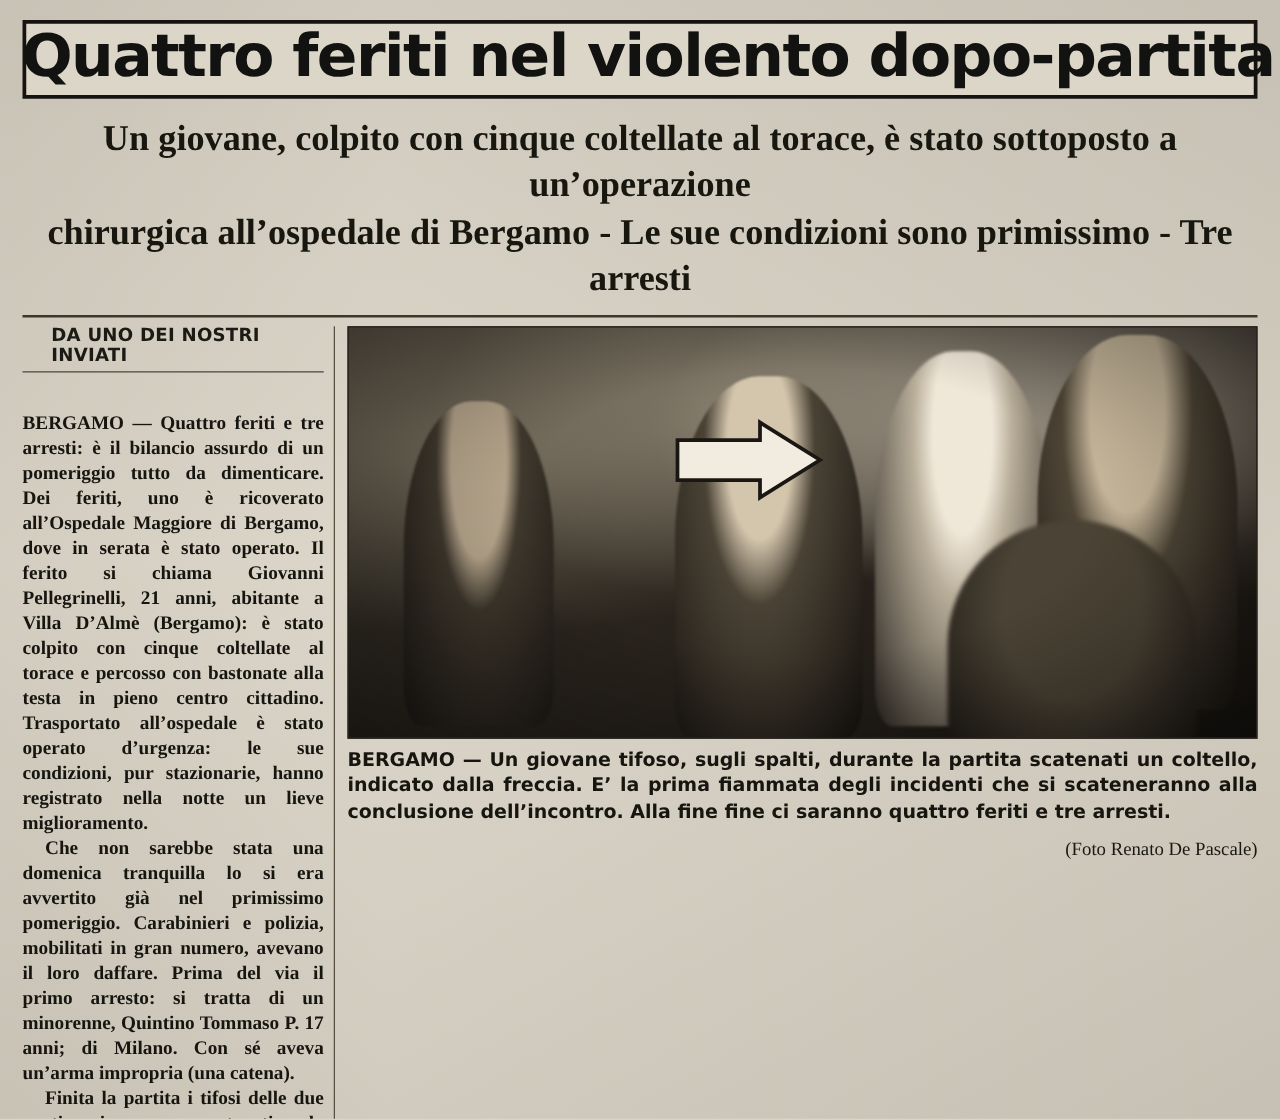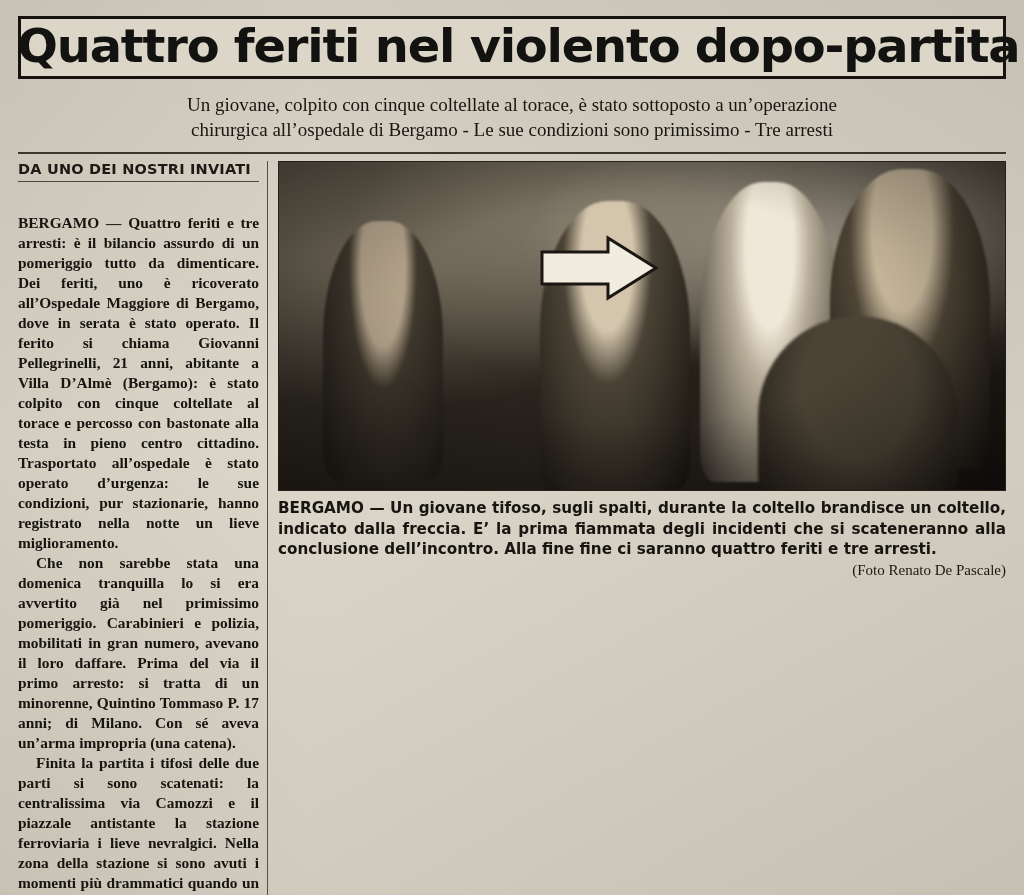--- a/index.html
+++ b/index.html
@@ -40,22 +40,22 @@
     letter-spacing: -1.2px;
     text-align: center;
     color: #121210;
     transform: scaleX(1.02);
     white-space: nowrap;
   }
   .subhead {
     margin: 14px 16px 10px 16px;
     text-align: center;
     font-family: "Liberation Serif", serif;
-    font-weight: normal;
-    font-size: 19px;
+    font-weight: bold;
+    font-size: 29px;
     line-height: 1.28;
     color: #17160f;
   }
   .rule-top {
     border-top: 2px solid #3a372c;
     margin: 6px 4px 0 4px;
   }
   
   .content {
     position: relative;
@@ -70,20 +70,21 @@
     border-right: 1.5px solid #55503f;
     box-sizing: border-box;
   }
   .kicker {
     font-family: "DejaVu Sans", sans-serif;
     font-weight: bold;
     font-size: 14.5px;
     letter-spacing: 0.2px;
     color: #1b1a14;
     padding-bottom: 4px;
+    margin-left: 23px;
   }
   .kicker-rule {
     border-top: 1.5px solid #4a463a;
     margin-bottom: 5px;
   }
   .body-text {
     font-family: "Liberation Serif", serif;
     font-weight: bold;
     font-size: 15.4px;
     line-height: 1.30;
@@ -185,21 +186,21 @@
     font-size: 15.2px;
     line-height: 1.36;
     color: #16150f;
     margin-top: 7px;
     text-align: justify;
   }
   .credit {
     font-family: "Liberation Serif", serif;
     font-size: 15px;
     text-align: right;
-    margin-top: 2px;
+    margin-top: 12px;
     color: #1a1812;
   }
 </style>
 </head>
 <body>
 
 <div class="page">
 
   <div class="headline-box">
     <div class="headline">Quattro feriti nel violento dopo-partita</div>
@@ -230,19 +231,19 @@
         <div class="figA"></div>
         <div class="figB"></div>
         <div class="figC"></div>
         <div class="figD"></div>
         <div class="figE"></div>
         <div class="vignette"></div>
         <svg class="arrow" viewBox="0 0 120 70">
           <polygon points="2,18 68,18 68,4 116,34 68,64 68,50 2,50" fill="#f2ece0" stroke="#1a1713" stroke-width="3"></polygon>
         </svg>
       </div>
-      <div class="caption">BERGAMO — Un giovane tifoso, sugli spalti, durante la coltello brandisce un coltello, indicato dalla freccia. E’ la prima fiammata  degli incidenti che si scateneranno alla conclusione dell’incontro. Alla fine fine ci saranno quattro feriti e tre arresti.</div>
+      <div class="caption">BERGAMO — Un giovane tifoso, sugli spalti, durante la partita scatenati un coltello, indicato dalla freccia. E’ la prima fiammata  degli incidenti che si scateneranno alla conclusione dell’incontro. Alla fine fine ci saranno quattro feriti e tre arresti.</div>
       <div class="credit">(Foto Renato De Pascale)</div>
     </div>
 
   </div>
 
 </div>
 
 </body></html>

